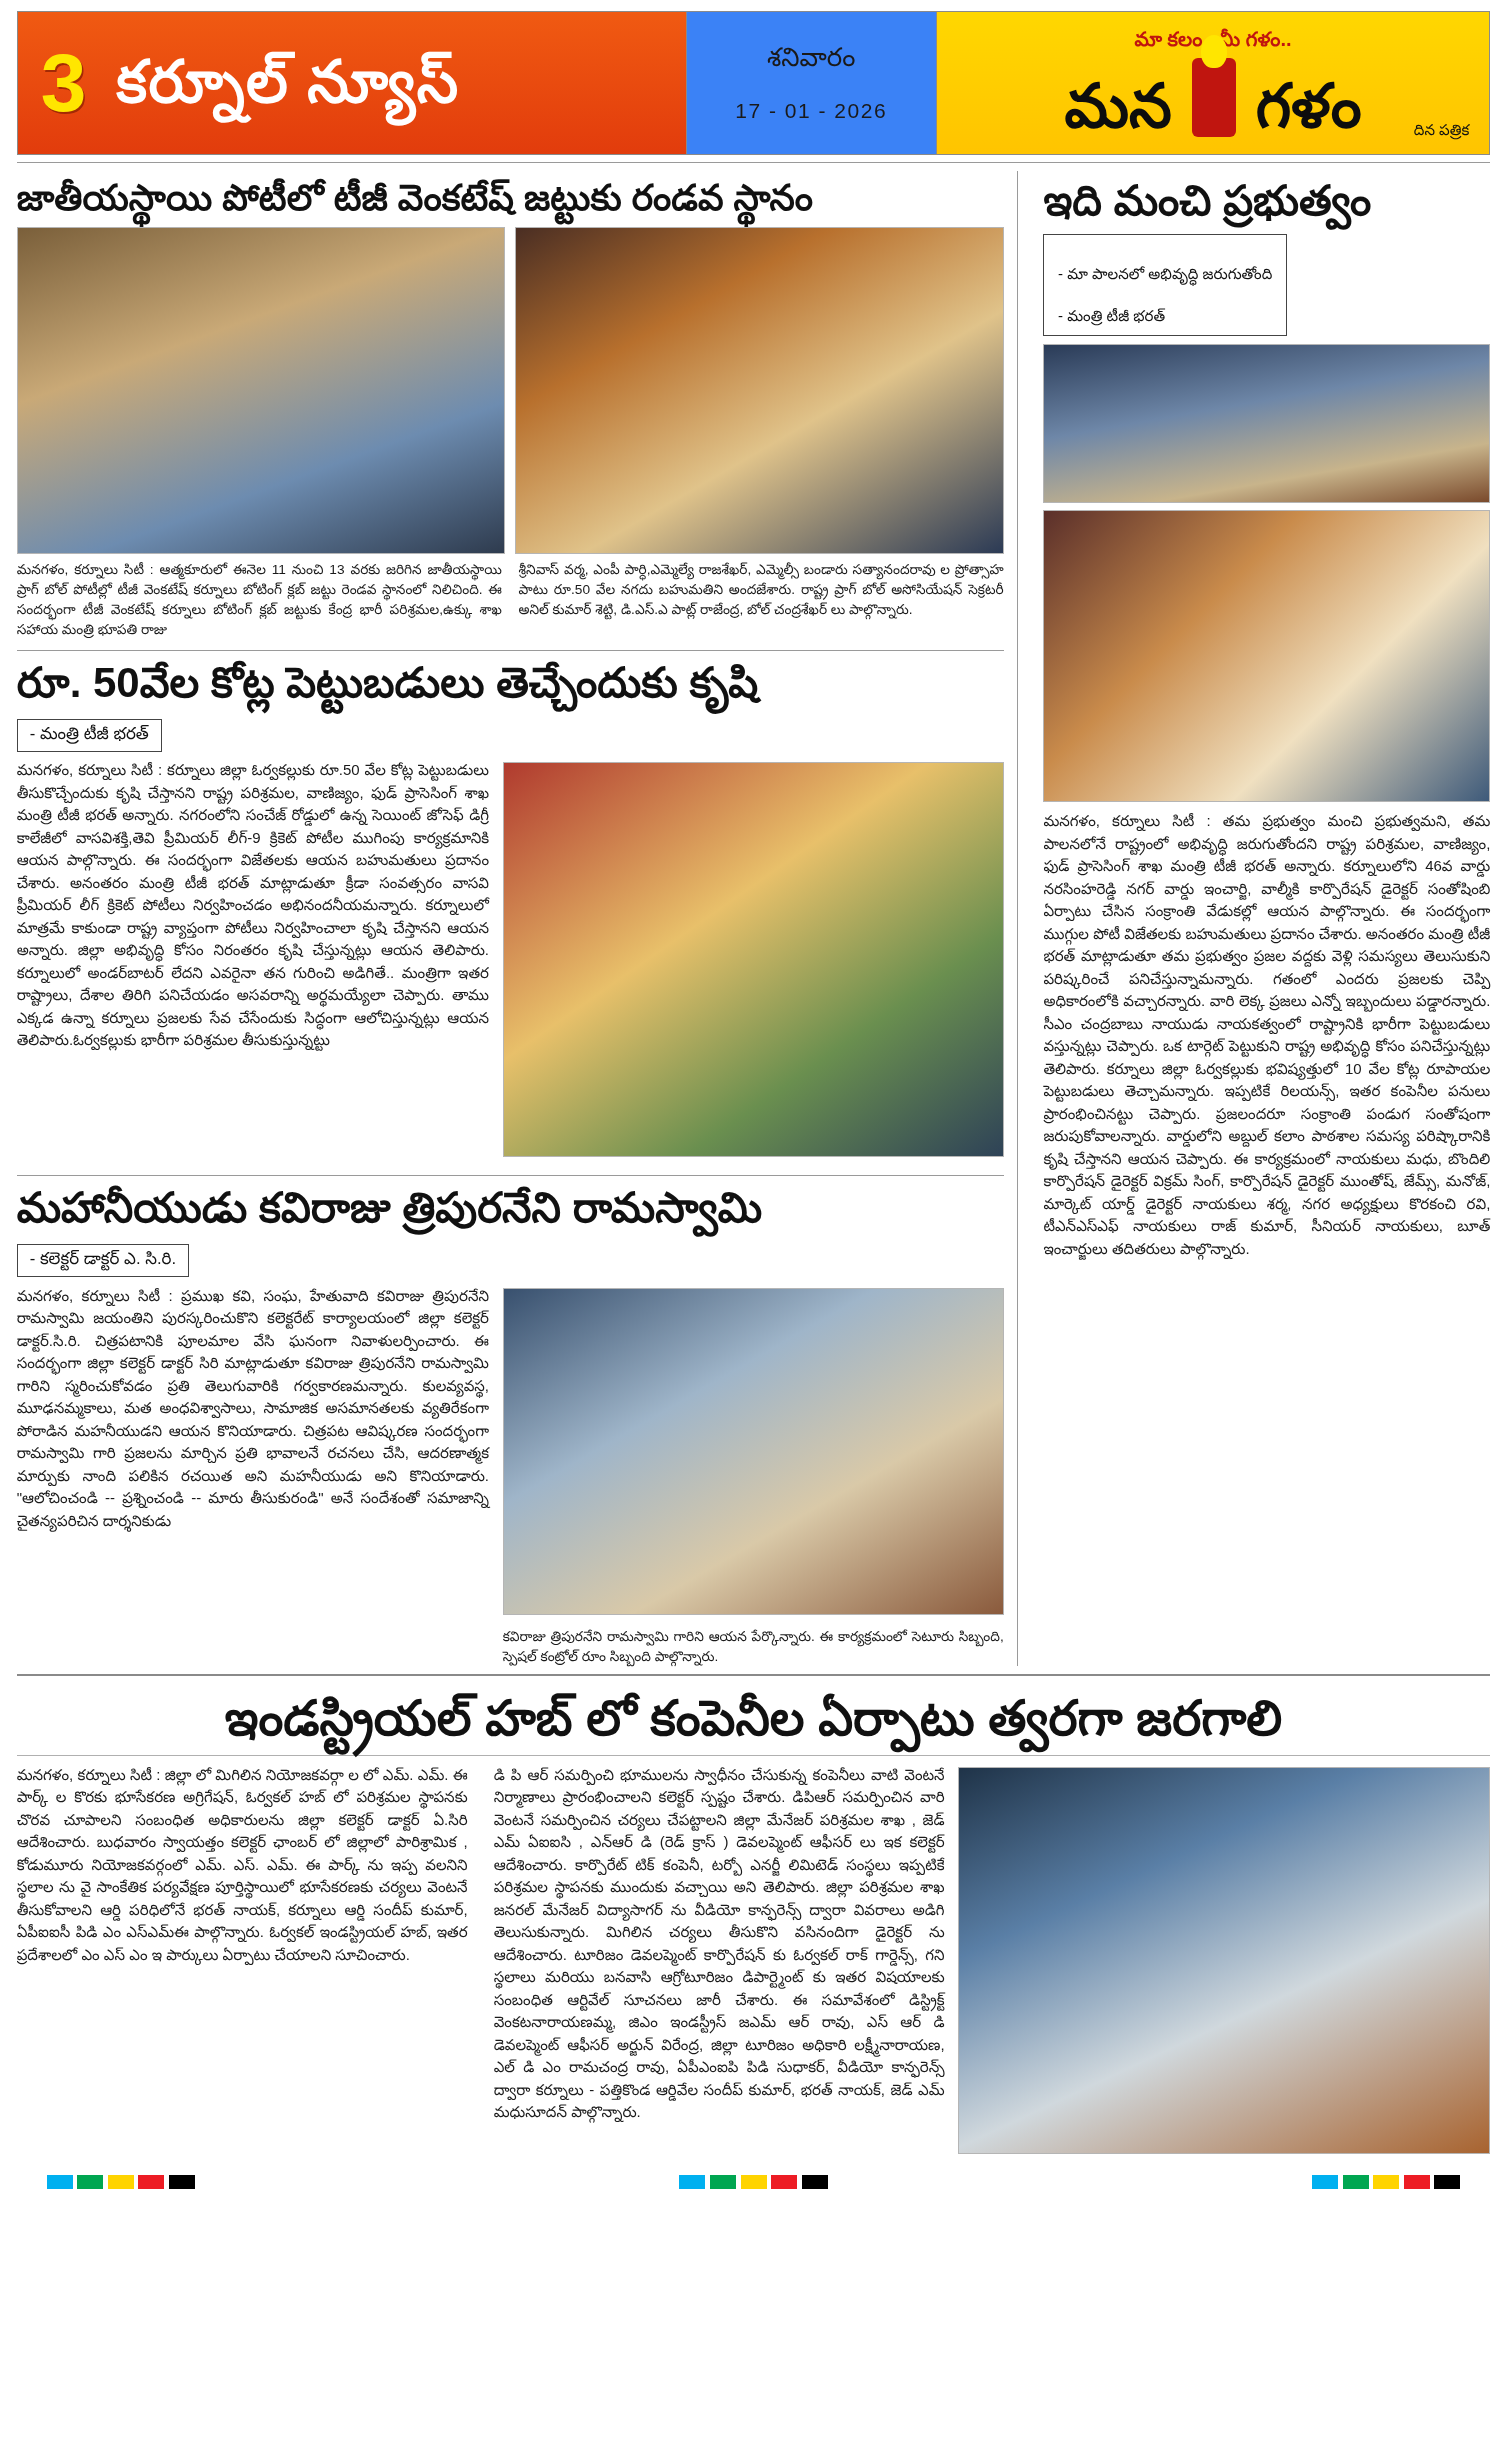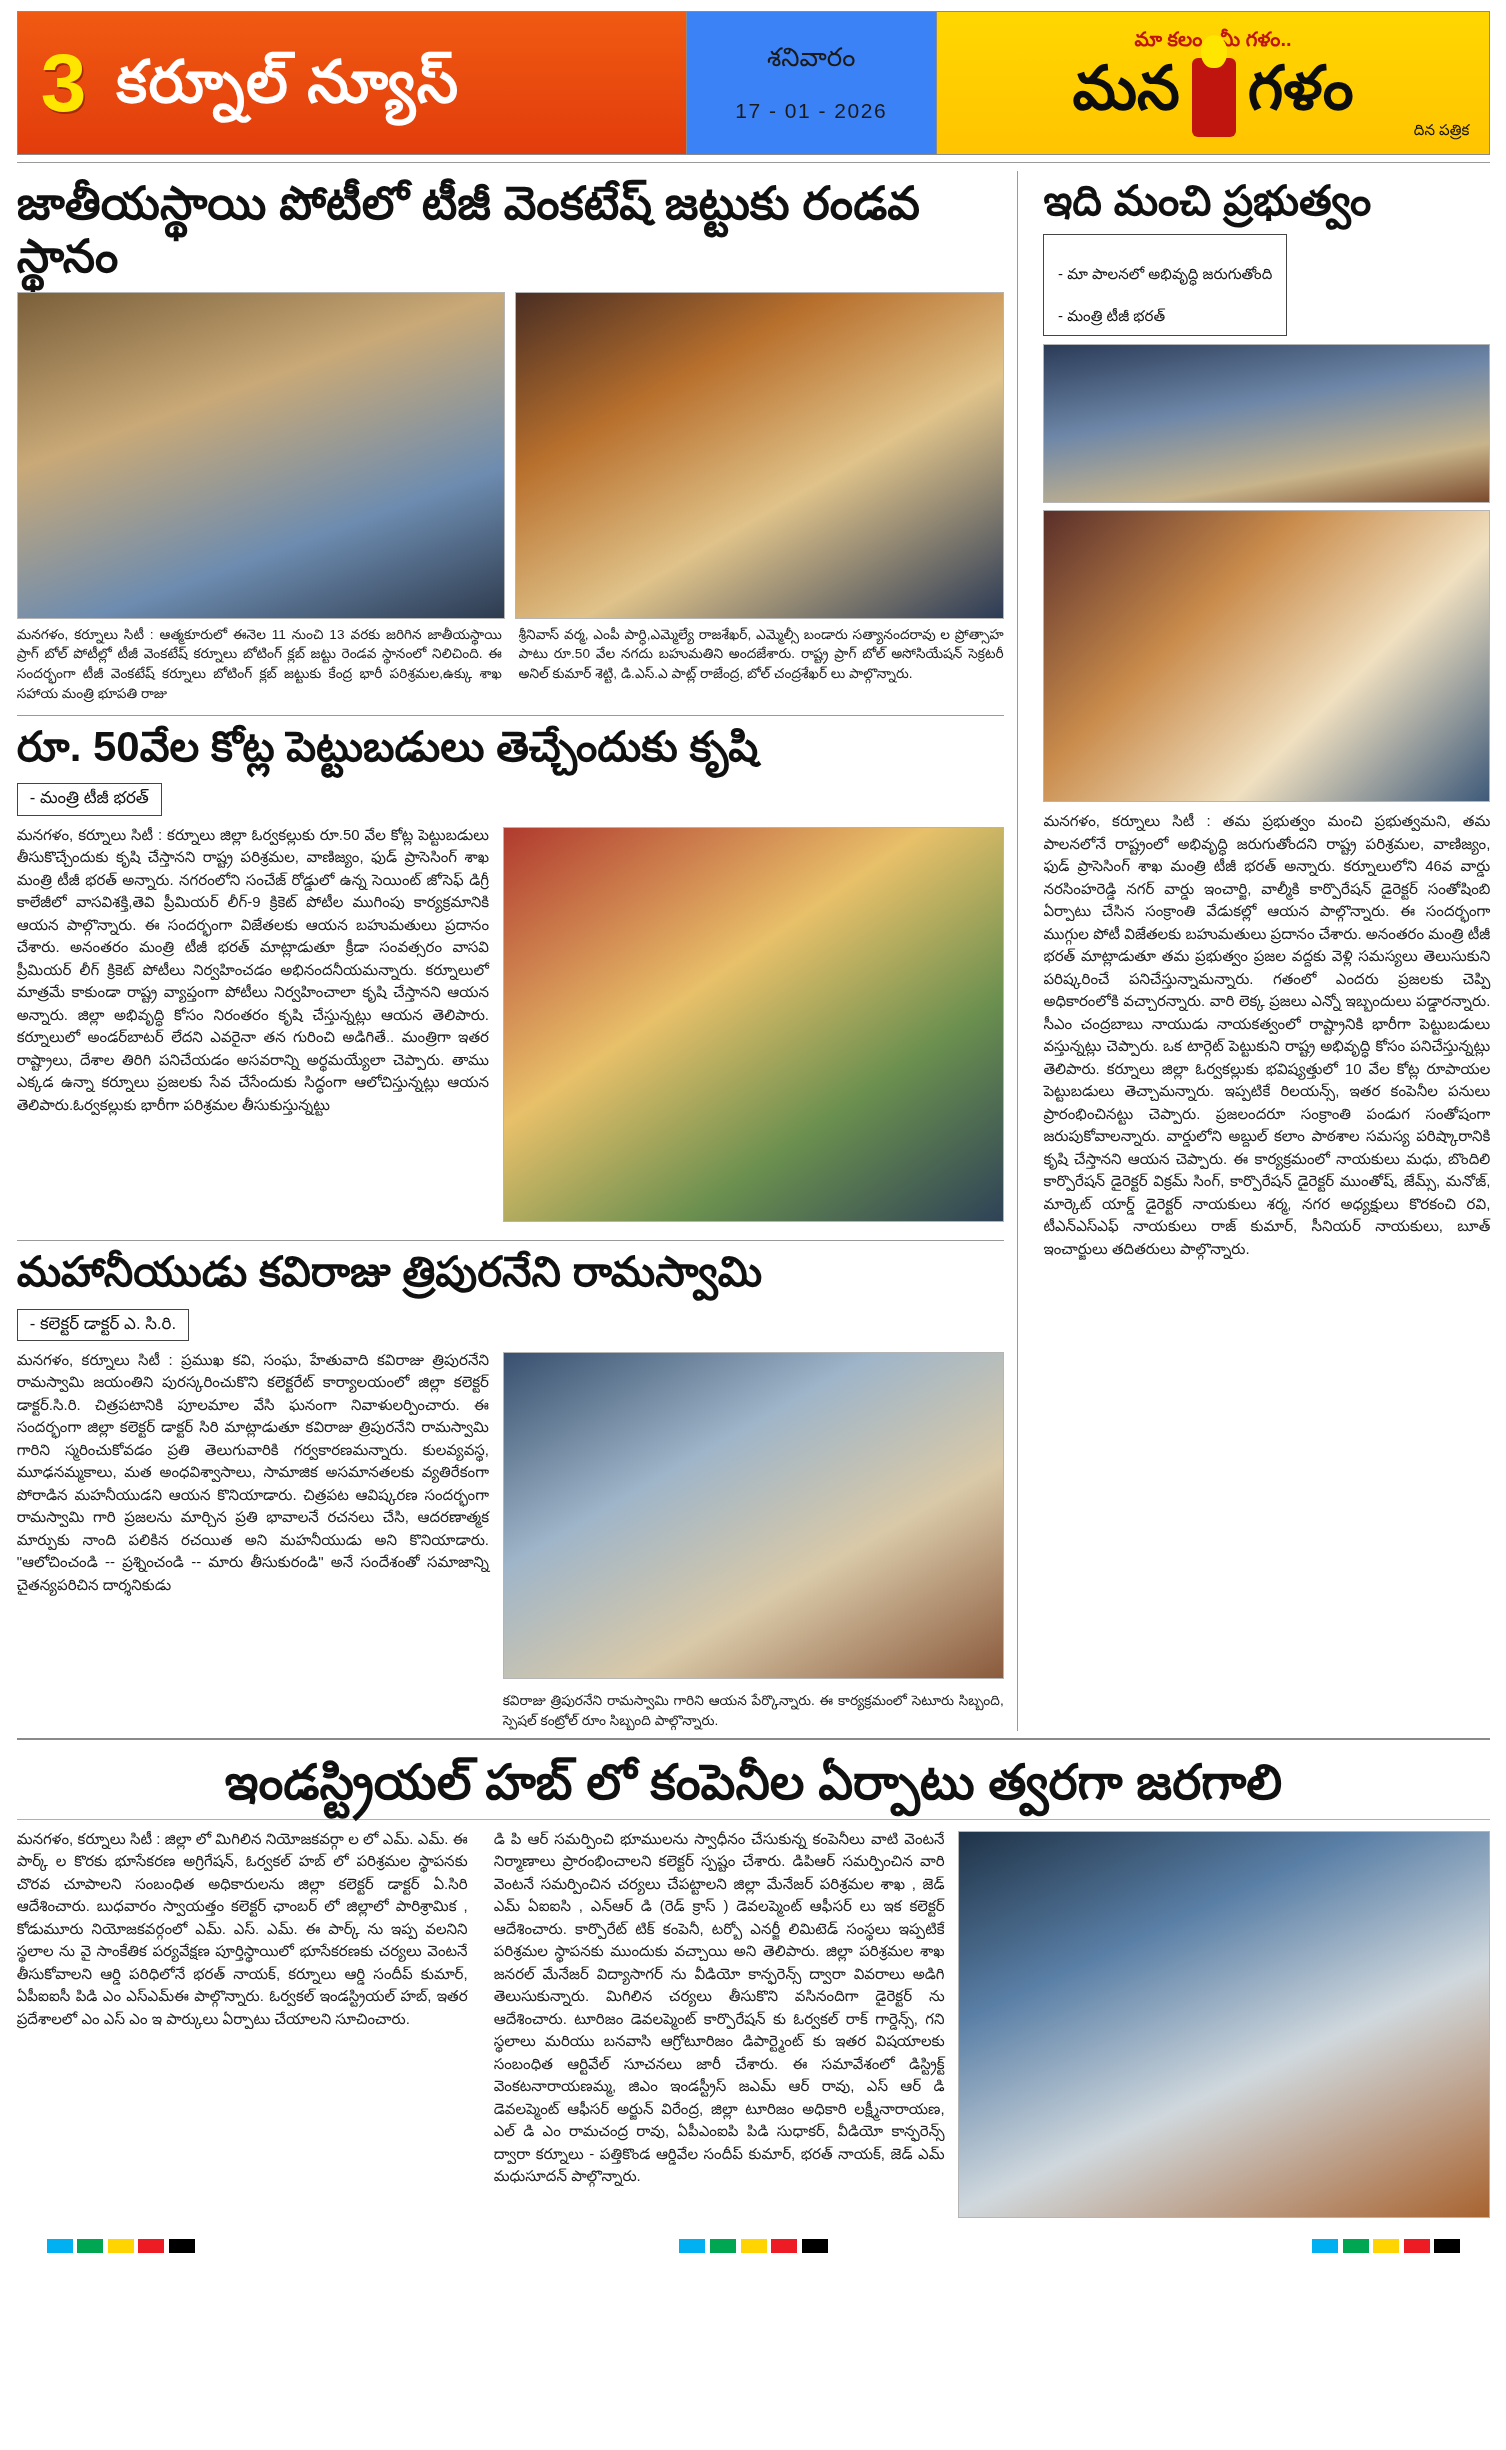--- a/index.html
+++ b/index.html
@@ -71,22 +71,22 @@
     justify-content: center;
   }
   .mast-tag {
     font-size: 20px;
     color: #c0150f;
     font-weight: bold;
     margin-bottom: 1.5px;
   }
   .mast-logo-row {
     display:flex;
-    align-items:flex-start;
-    gap: 12px;
+    align-items:flex-end;
+    gap: 20px;
   }
   .mast-logo-word {
     font-size: 61px;
     font-weight: bold;
     color: #0d0d0d;
     line-height: 1;
   }
   .torch {
     width: 44px; height: 79px;
     background: #c0150f;
@@ -108,21 +108,21 @@
     bottom: 12px;
   }
 
   
   .hr { border-top: 1.5px solid #9a9a9a; margin: 7.6px 0; }
   .columns { display: flex; gap: 13.7px; }
   .col-left { flex: 0 0 987px; }
   .col-right { flex: 1 1 auto; border-left: 1.5px solid #9a9a9a; padding-left: 25px; }
 
   .headline {
-    font-size: 46px;
+    font-size: 36px;
     font-weight: bold;
     color: #111;
     line-height: 1.15;
     margin: 6px 0 9px 0;
   }
   .headline.big {
     font-size: 42px;
   }
   .headline.huge {
     font-size: 49px;

